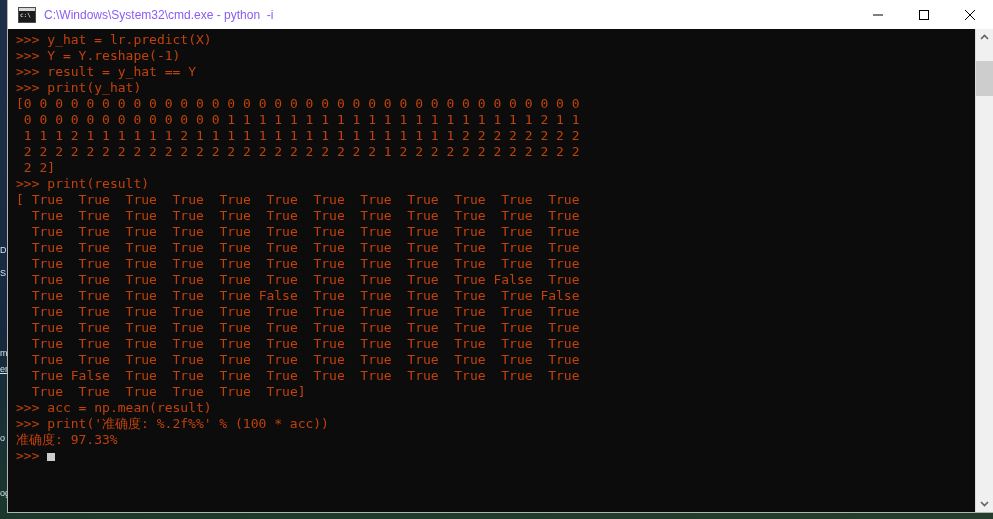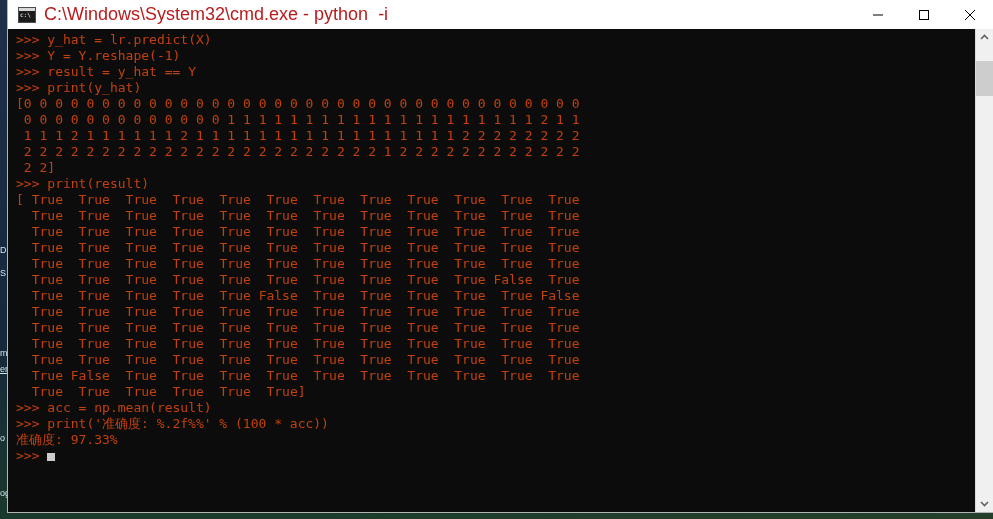--- a/index.html
+++ b/index.html
@@ -73,22 +73,22 @@
     content: "c:\\";
     position: absolute;
     left: 1px; top: 3px;
     font-family: "DejaVu Sans Mono", monospace;
     font-size: 6px;
     line-height: 8px;
     color: #f0f0f0;
   }
   #title-text {
     font-family: "Liberation Sans", sans-serif;
-    font-size: 18px;
-    color: #b91c1c;
+    font-size: 12px;
+    color: #8b5cf6;
     white-space: pre;
     flex: 0 0 auto;
   }
   .wbtn {
     position: absolute;
     top: 0;
     width: 46px;
     height: 29px;
     display: flex;
     align-items: center;

